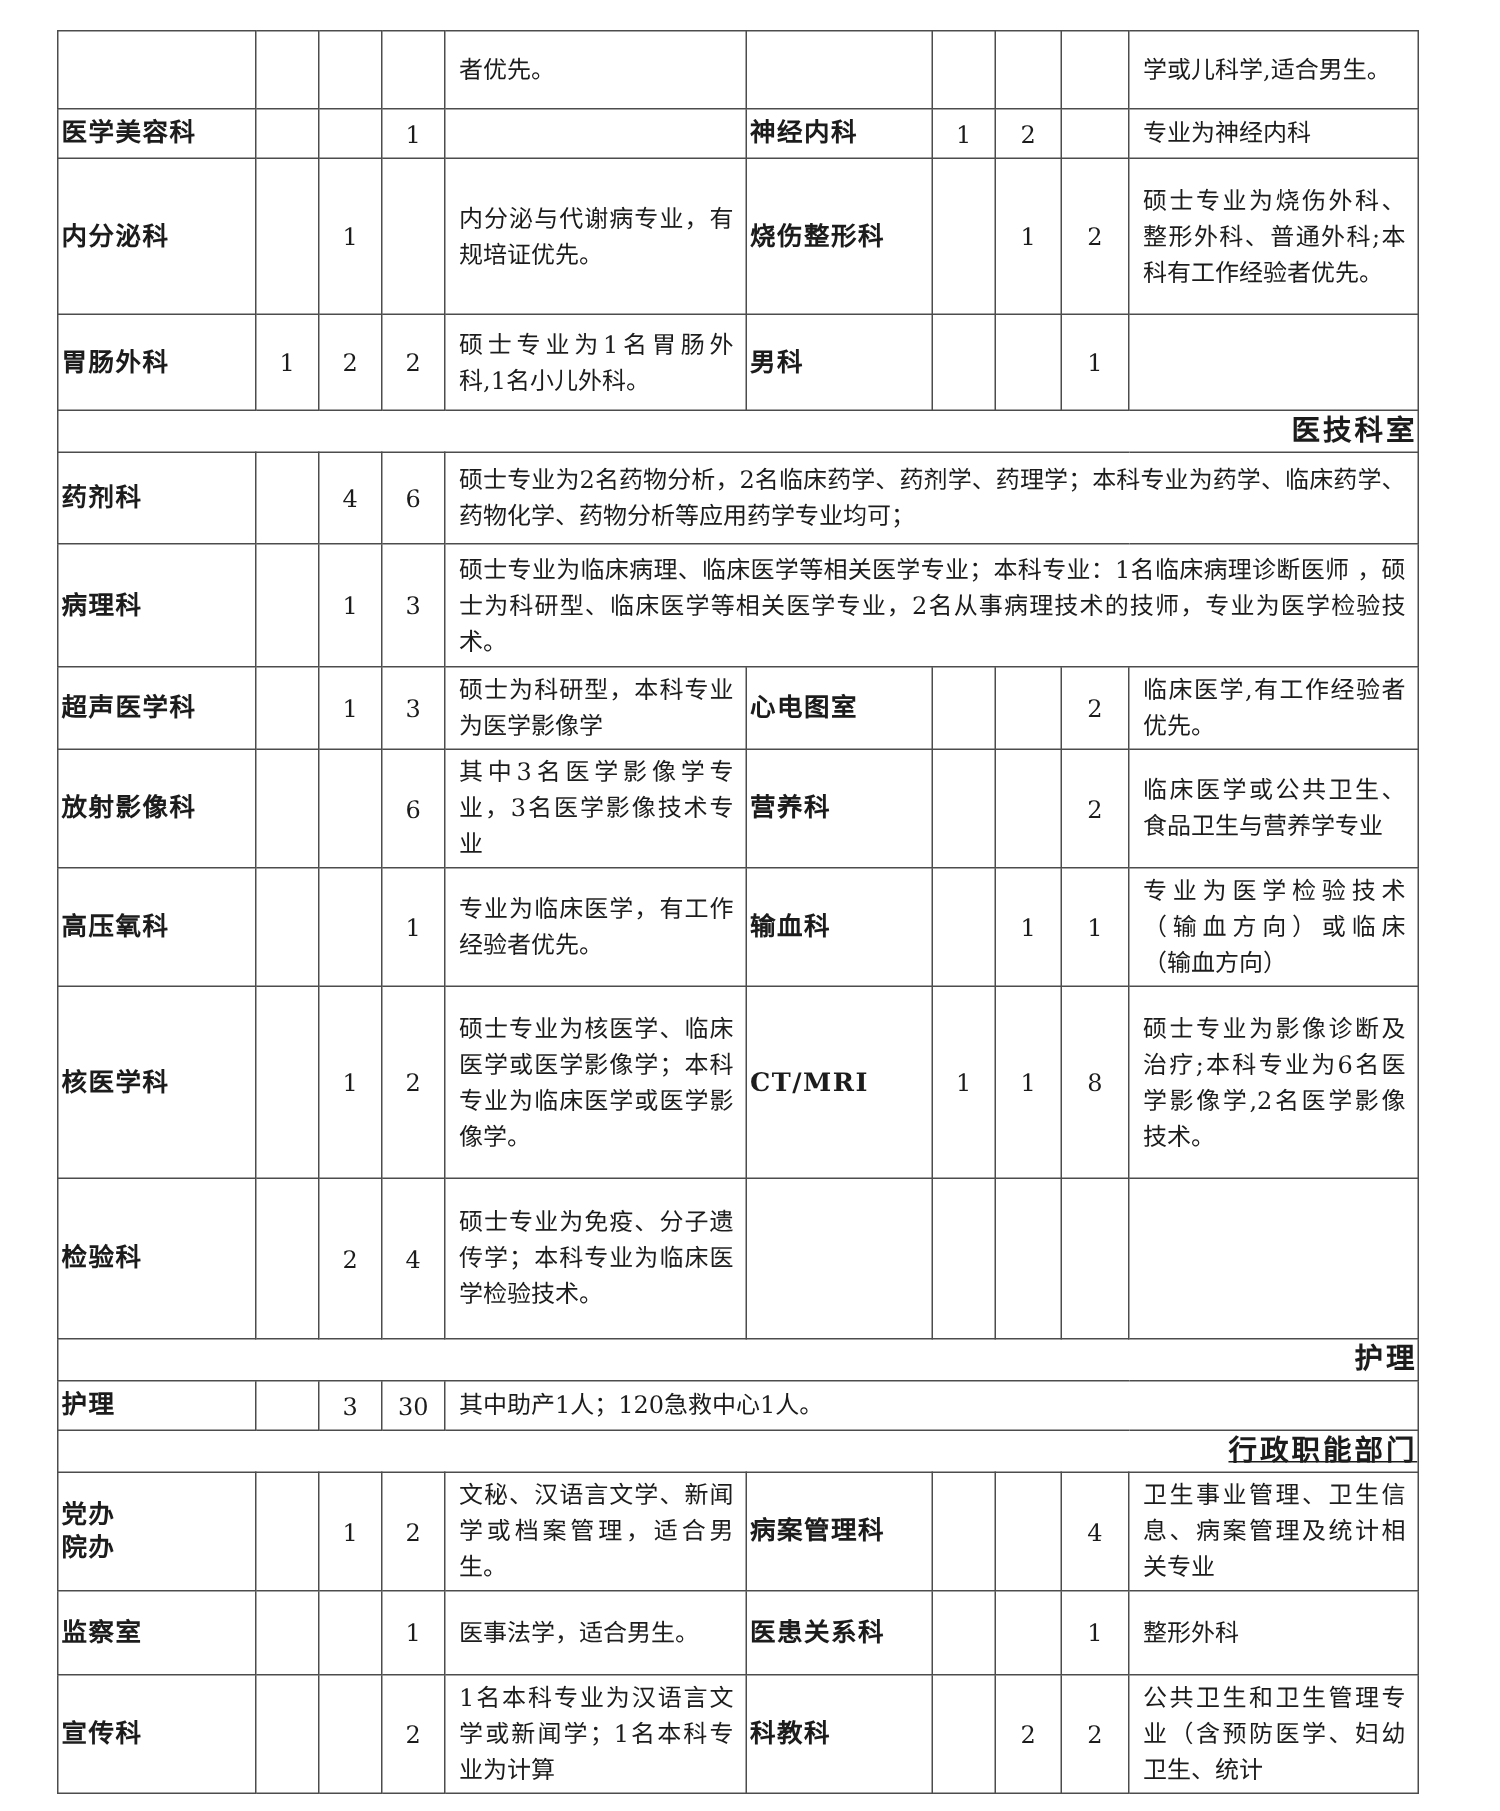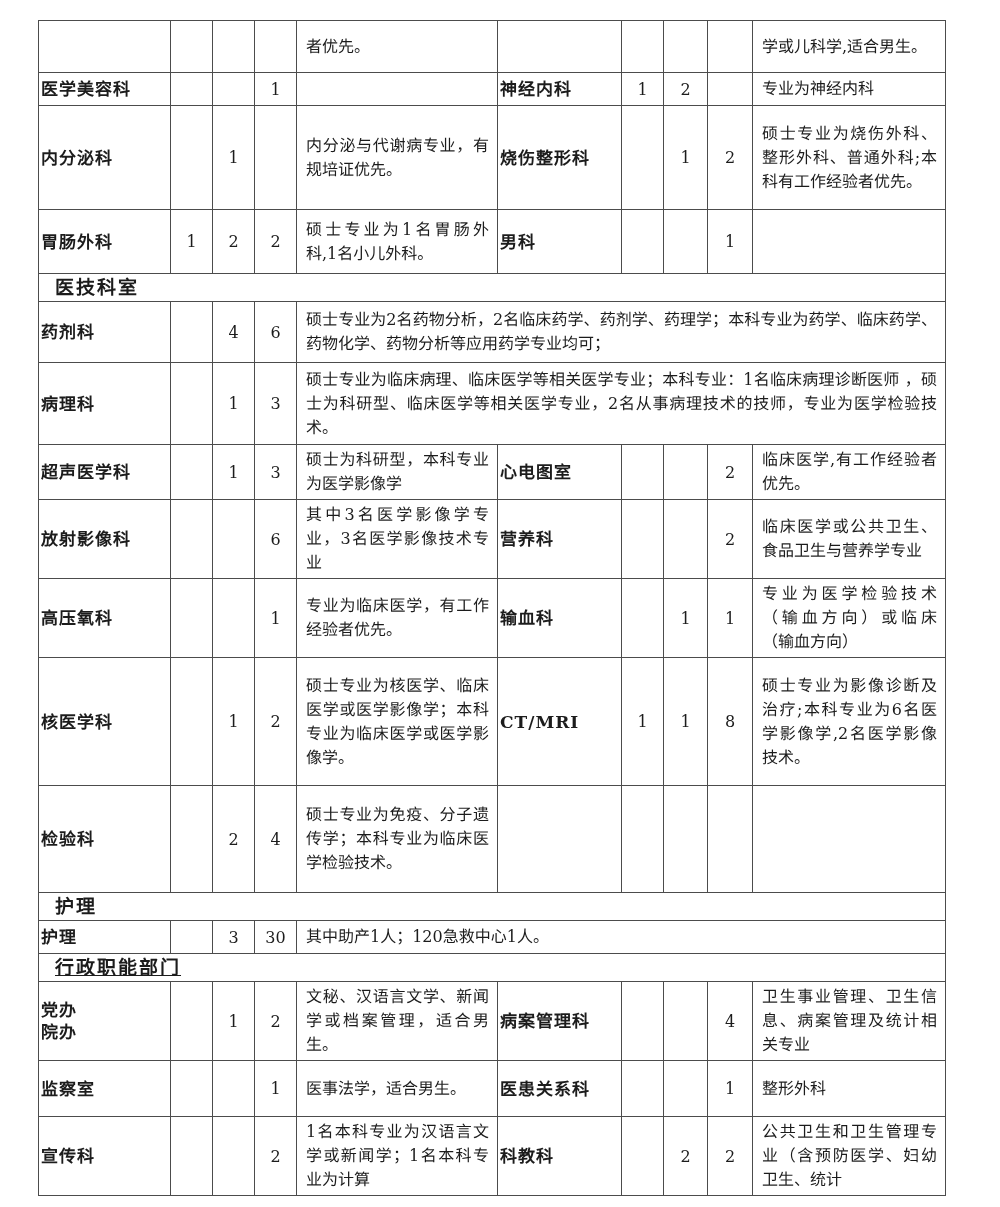--- a/index.html
+++ b/index.html
@@ -28,22 +28,22 @@
   td.num{
     text-align:center;font-size:16px;font-weight:400;padding:0 2px;
   }
   td.desc{
     font-size:16px;line-height:24px;font-weight:400;
     padding:3px 8px 3px 9px;
     text-align:justify;
     text-align-last:left;
   }
   td.sec{
-    text-align:left;font-weight:700;font-size:19px;letter-spacing:2px;
-    padding:1px 16px;line-height:25px;
+    text-align:right;font-weight:700;font-size:19px;letter-spacing:2px;
+    padding:1px 0;line-height:25px;
   }
   td.vtop{vertical-align:top;}
 </style>
 </head>
 <body>
 
 <div class="page">
   <table class="recruit">
     <colgroup>
       <col style="width:132px">

